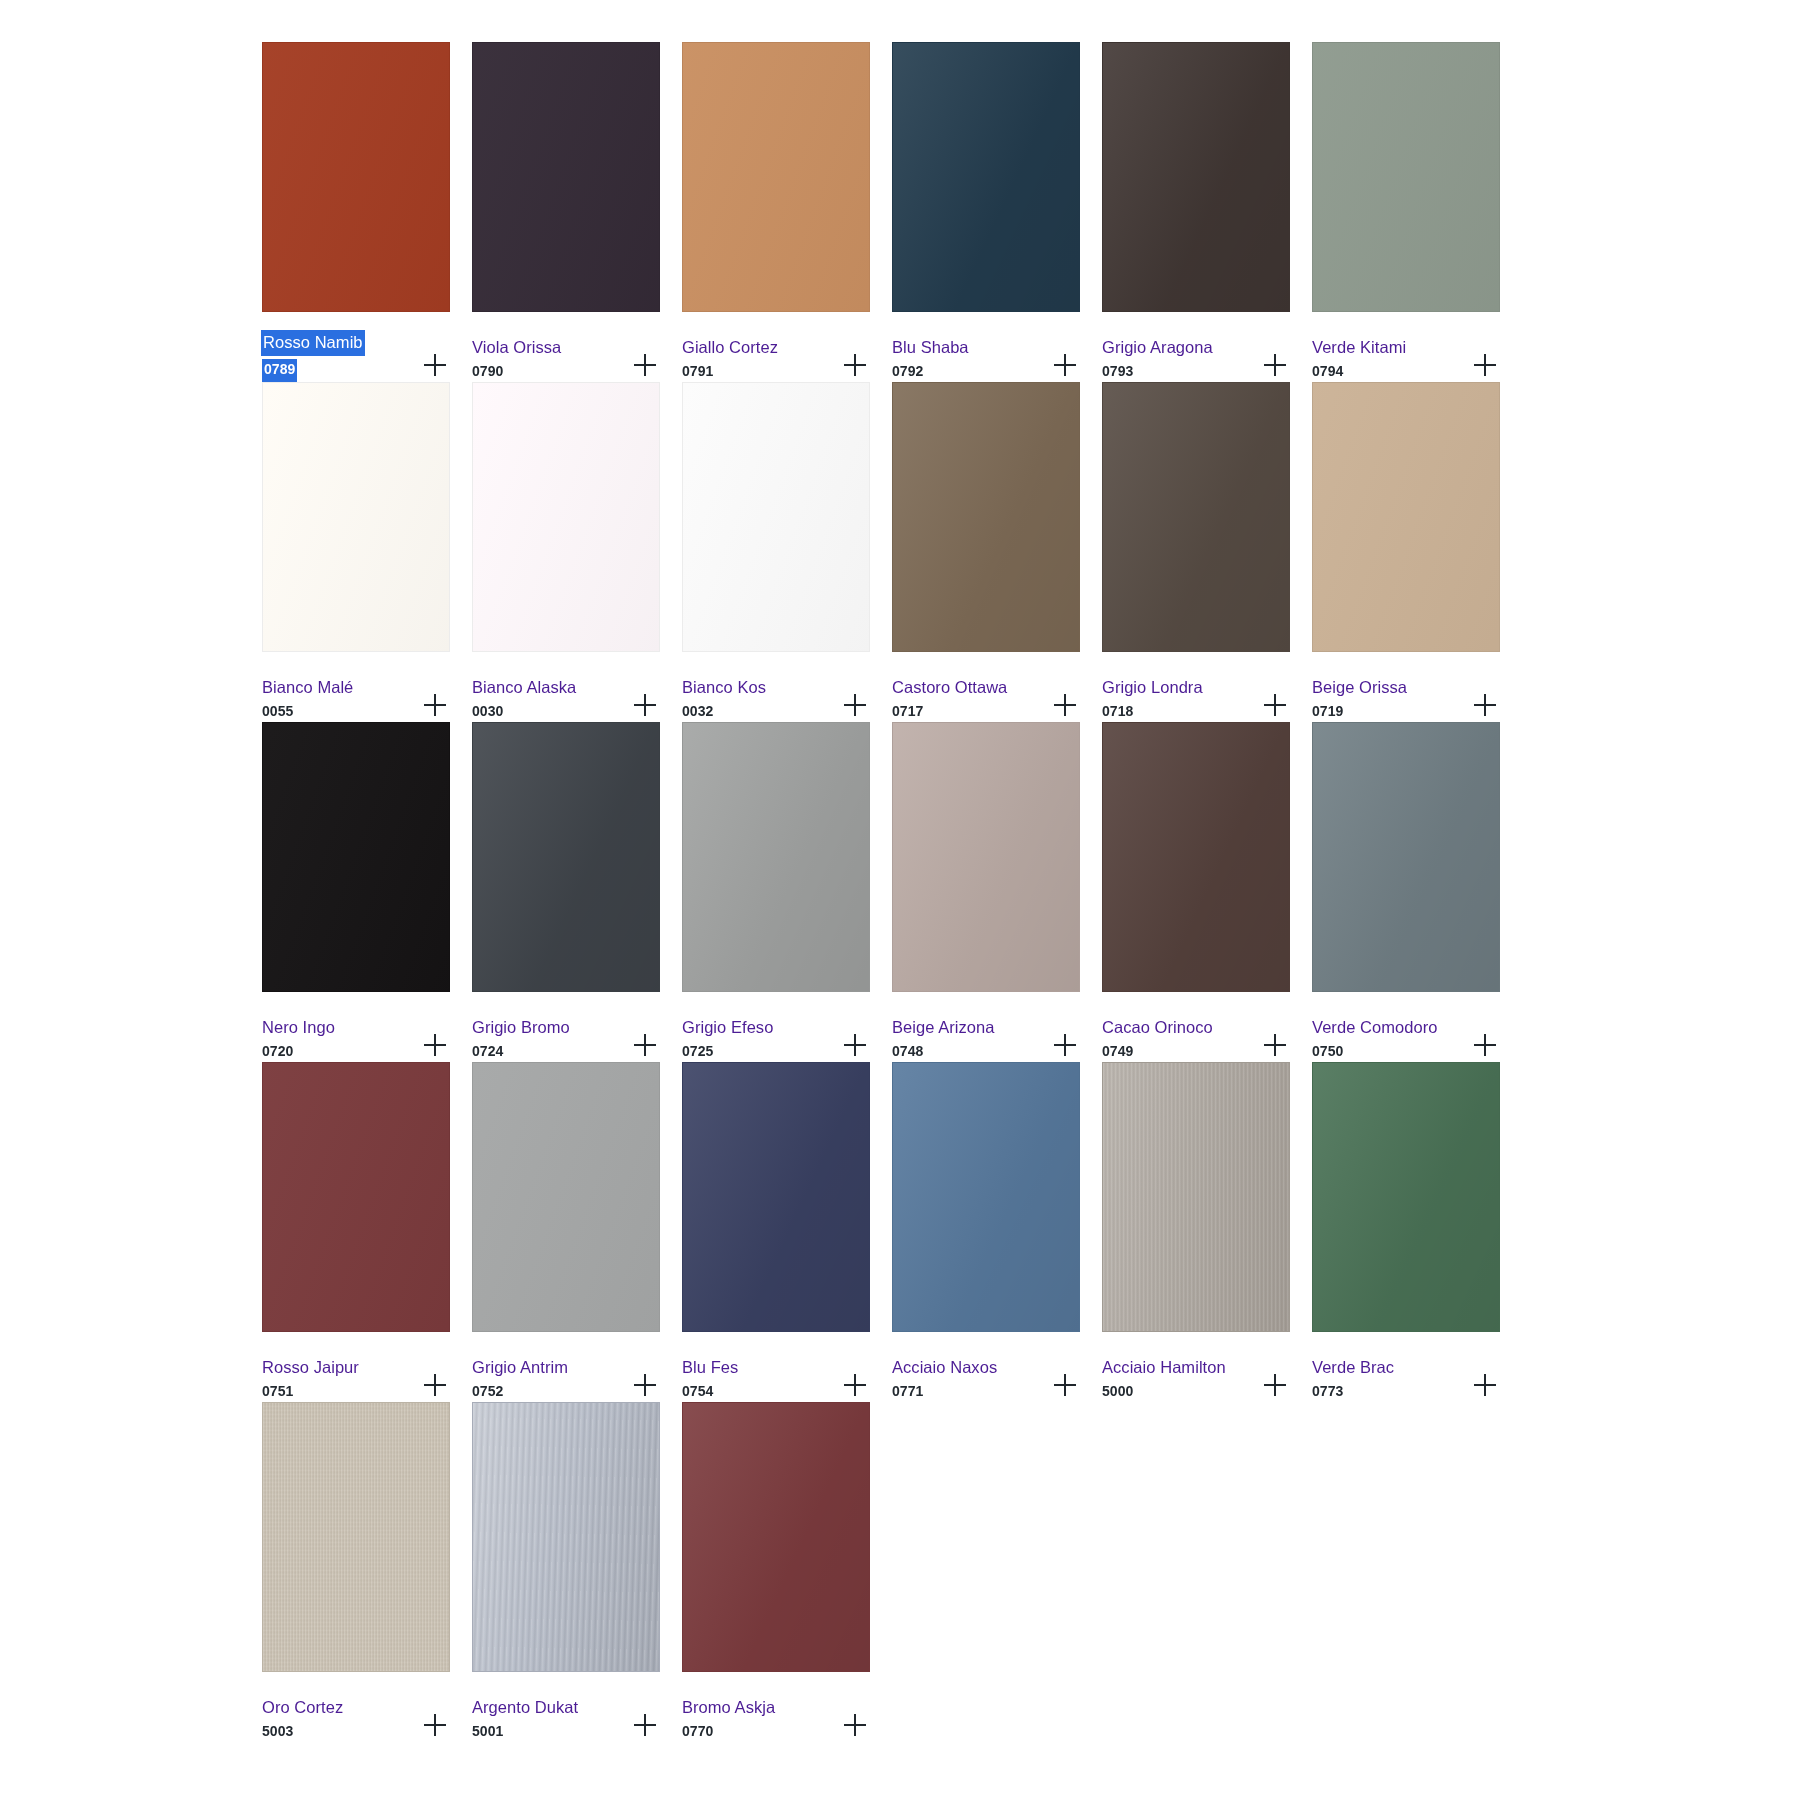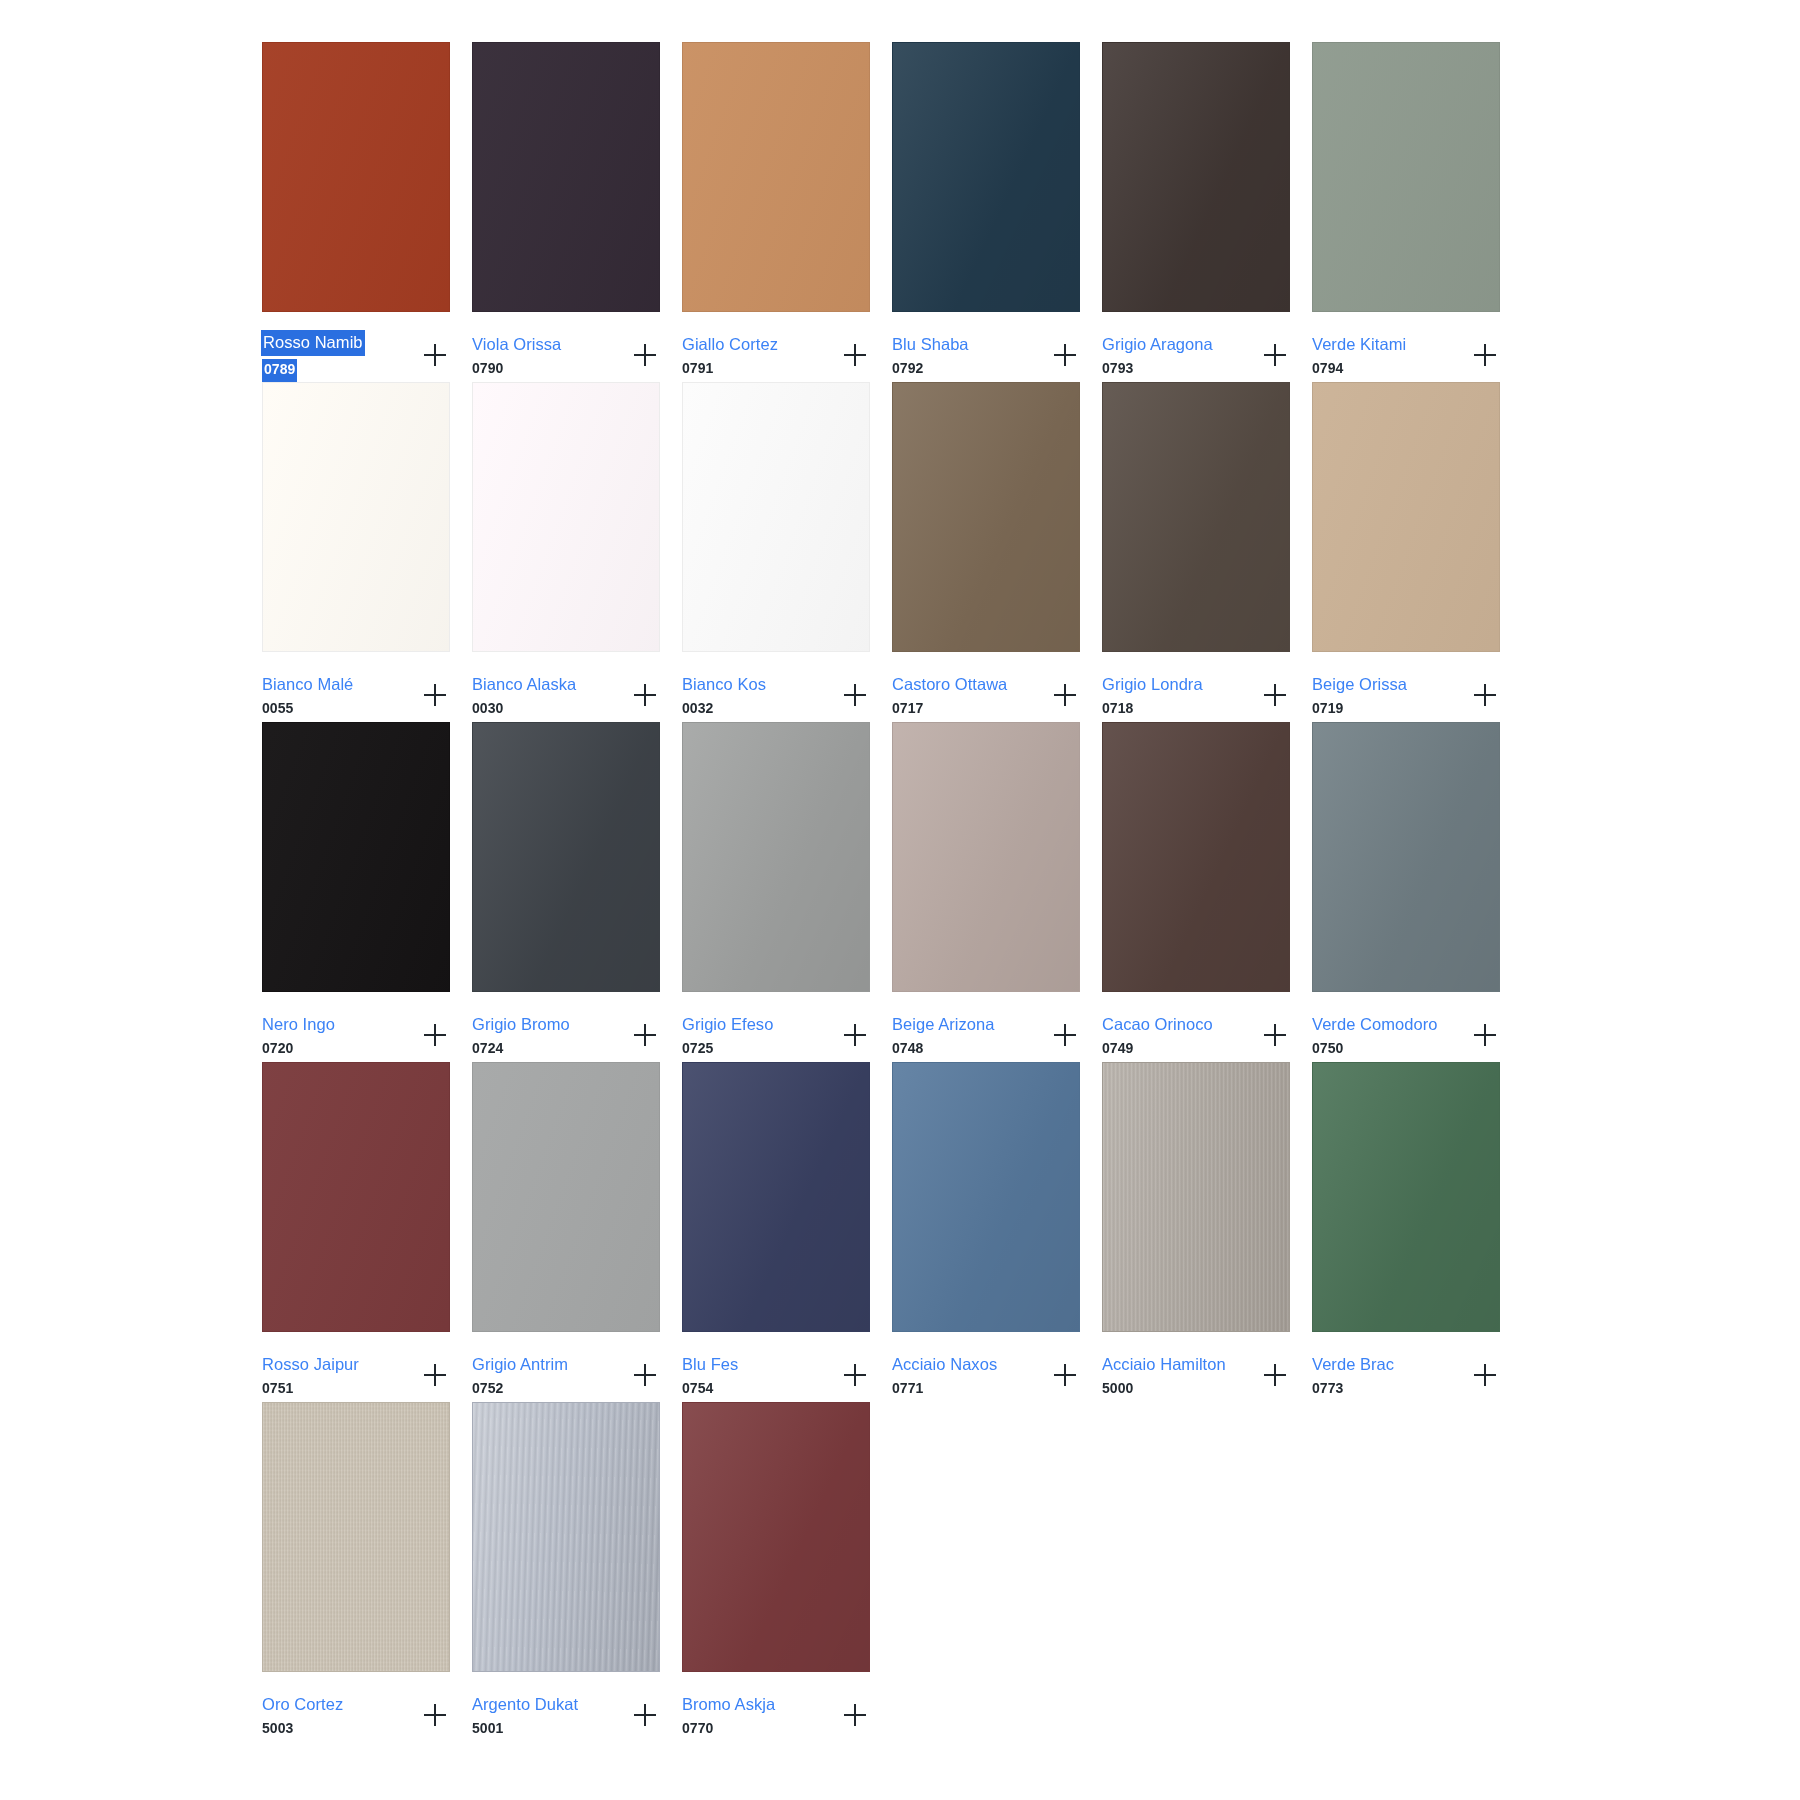--- a/index.html
+++ b/index.html
@@ -107,37 +107,37 @@
       linear-gradient(105deg, rgba(255,255,255,0.28), rgba(255,255,255,0.02) 45%, rgba(0,0,0,0.10));
   }
 
   .tex-flat .sheen {
     background: linear-gradient(110deg, rgba(255,255,255,0.035), rgba(0,0,0,0.035));
   }
 
   .swatch-meta {
     display: flex;
     flex-direction: row;
-    align-items: center;
+    align-items: flex-end;
     justify-content: space-between;
     width: 192px;
     padding-top: 16px;
     height: 68px;
     box-sizing: border-box;
   }
 
   .swatch-text {
     display: flex;
     flex-direction: column;
     line-height: 1.42;
   }
 
   .swatch-name {
     font-size: 16.5px;
-    color: #3b82f6;
+    color: #4c1d95;
     font-weight: 400;
     white-space: nowrap;
     letter-spacing: 0.05px;
   }
 
   .swatch-code {
     font-size: 14px;
     color: #232a31;
     font-weight: 700;
     margin-top: 3px;

